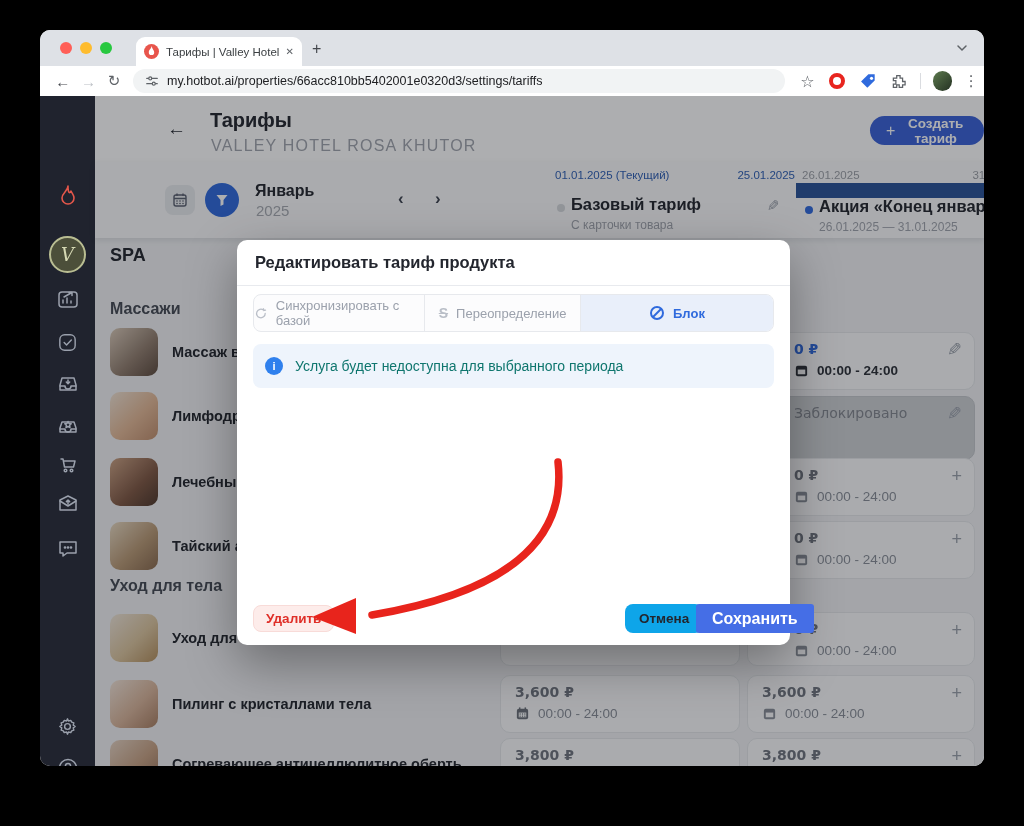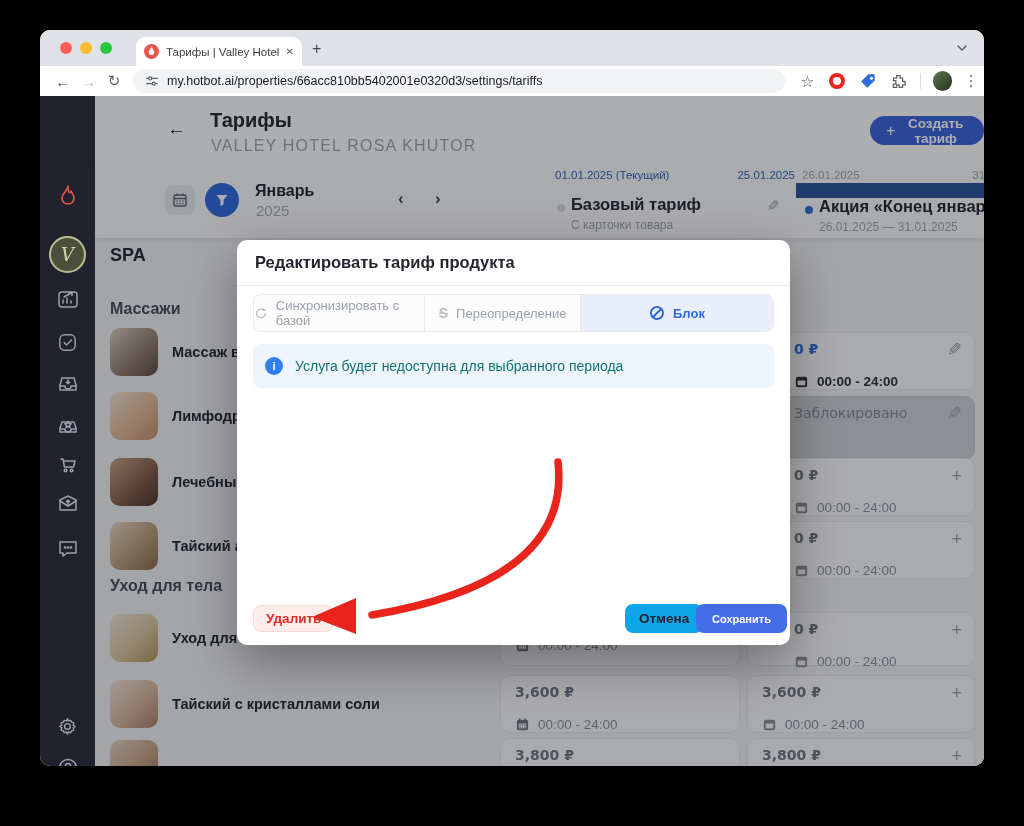--- a/index.html
+++ b/index.html
@@ -57,21 +57,21 @@
   .t3{background:linear-gradient(135deg,#caa183,#7e5743 60%,#4e382c);}
   .t4{background:linear-gradient(135deg,#e8d9c2,#b99a76 55%,#8a6a4e);}
   .t5{background:linear-gradient(135deg,#efe6da,#dbc49e 55%,#b4905e);}
   .t6{background:linear-gradient(135deg,#f2e4d8,#d8b49a 55%,#a97f63);}
   .t7{background:linear-gradient(135deg,#e5d2c2,#c6a183 55%,#96705a);}
   .pname { font-size:14.5px; font-weight:bold; color:#23262e; white-space:nowrap; }
 
   
   .cell { position:absolute; border:1px solid #e5e7ea; background:#fafbfc; border-radius:10px; padding:8px 12px 8px 14px; }
   .cell .price { font-size:14px; font-weight:bold; color:#6f747e; font-family:"DejaVu Sans",sans-serif; }
-  .cell .trow { display:flex; gap:8px; margin-top:17px; font-size:13.5px; color:#898e98; }
+  .cell .trow { display:flex; gap:8px; margin-top:6px; font-size:13.5px; color:#898e98; }
   .cell .act { position:absolute; right:12px; top:8px; color:#9aa0ab; font-size:18px; line-height:18px; }
   .cell.ovr .price { color:#2f6add; }
   .cell.ovr .trow { color:#2c3038; font-weight:bold; }
   .cell.blocked { background:#cdd0d4; border-color:#c4c7cc; }
   .cell.blocked .price { color:#83878f; font-weight:normal; }
   .cell.shift { padding-left:46px; }
 
   
   .overlay { left:55px; top:66px; width:889px; height:670px; background:rgba(15,17,22,.34); z-index:5; }
   .modal { left:197px; top:210px; width:553px; height:405px; background:#fff; border-radius:10px;
@@ -87,21 +87,21 @@
   .infobox { position:absolute; left:16px; top:104px; width:521px; height:44px; background:#eef4fc;
              border-radius:8px; display:flex; align-items:center; gap:12px; padding:0 12px; }
   .i-ic { width:18px; height:18px; border-radius:50%; background:#2f80ed; color:#fff; font-size:11px;
           font-weight:bold; display:flex; align-items:center; justify-content:center; flex:none; }
   .i-txt { font-size:14px; color:#0f766e; }
   .btn-del { position:absolute; left:16px; top:365px; height:27px; padding:0 12px; background:#fdecea;
              color:#df2f28; font-size:13.5px; font-weight:bold; border:1px solid #f8dbd8; border-radius:8px; }
   .btn-cancel { position:absolute; left:388px; top:364px; height:29px; padding:0 14px; background:#0ea5e9;
                 color:#23262e; font-size:13.5px; font-weight:bold; border:none; border-radius:8px; }
   .btn-save { position:absolute; left:459px; top:364px; height:29px; padding:0 16px; background:#456ee6;
-              color:#fff; font-size:11px; font-weight:bold; border:none; border-radius:8px; }
+              color:#fff; font-size:16px; font-weight:bold; border:none; border-radius:3px; }
   .arrow { z-index:12; pointer-events:none; }
   .calsvg { flex:none; }
 </style>
 </head>
 <body>
 
 <div class="canvas">
 <div class="window">
 
   <div class="abs tabstrip">
@@ -304,24 +304,25 @@
   </div>
 
   <div class="abs sect" style="left:70px;top:547px">Уход для тела</div>
 
   <div class="abs prow" style="left:70px;top:584px">
     <span class="thumb t5"></span>
     <span class="pname">Уход для тел</span>
   </div>
   <div class="abs prow" style="left:70px;top:650px">
     <span class="thumb t6"></span>
-    <span class="pname">Тайский с кристаллами соли</span>
+    <span class="pname">Пилинг с кристаллами тела</span>
   </div>
   <div class="abs prow" style="left:70px;top:710px">
     <span class="thumb t7"></span>
+    <span class="pname">Согревающее антицеллюлитное оберть</span>
   </div>
 
   <div class="cell" style="left:460px;top:582px;width:240px;height:54px">
     <div class="price"></div>
     <div class="trow">
           <svg class="calsvg" width="15" height="15" viewBox="0 0 16 16">
             <rect x="2" y="3" width="12" height="11" rx="2" fill="#6b7079"></rect>
             <line x1="5" y1="1.5" x2="5" y2="4" stroke="#6b7079" stroke-width="1.6"></line>
             <line x1="11" y1="1.5" x2="11" y2="4" stroke="#6b7079" stroke-width="1.6"></line>
             <rect x="4" y="7" width="8" height="5" fill="#fafbfc"></rect>

